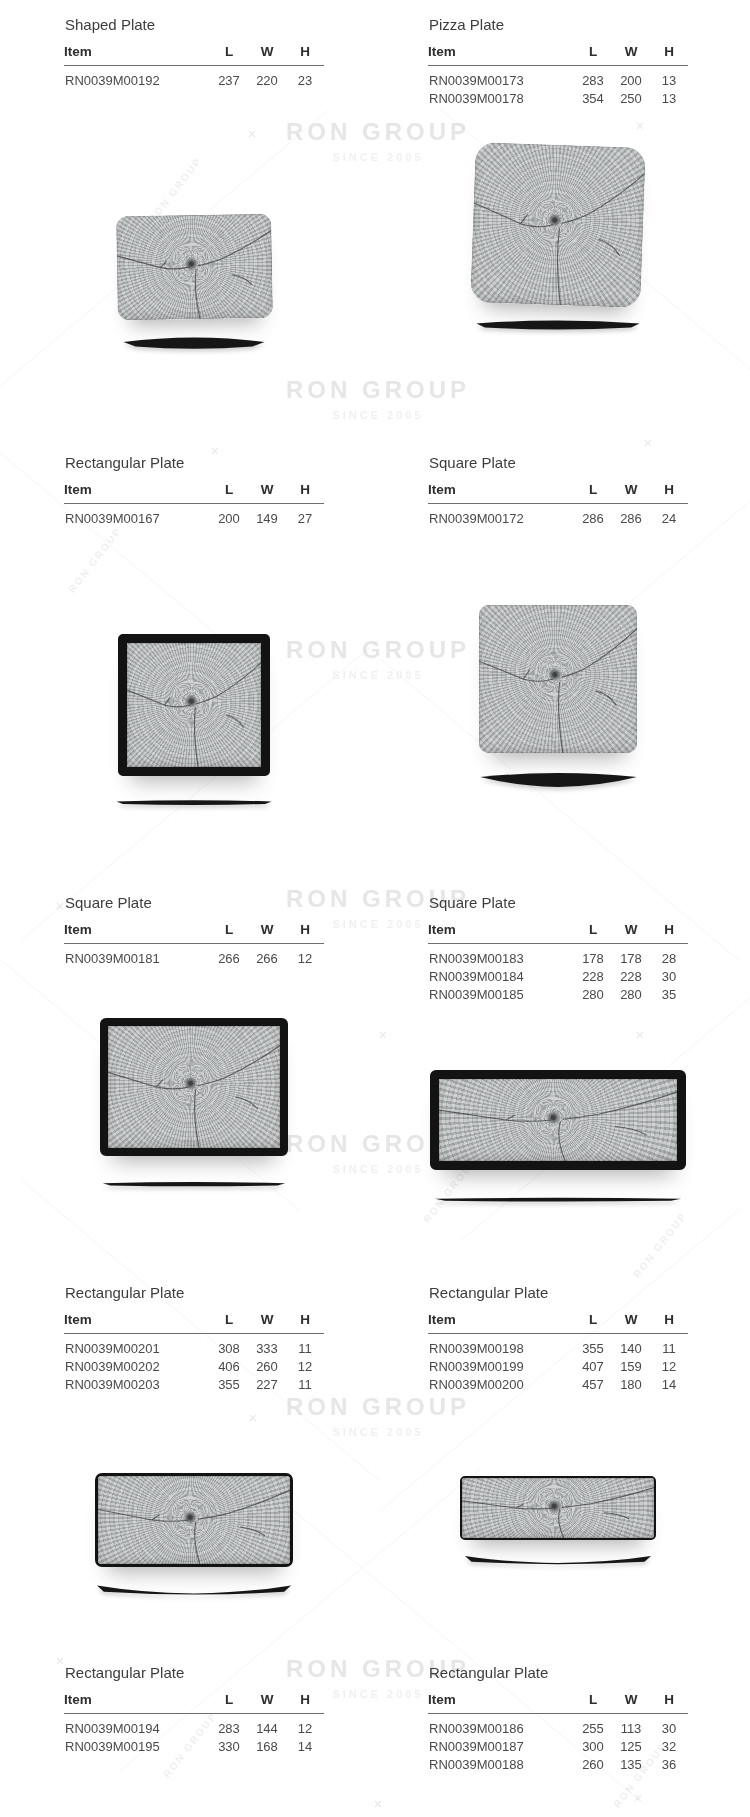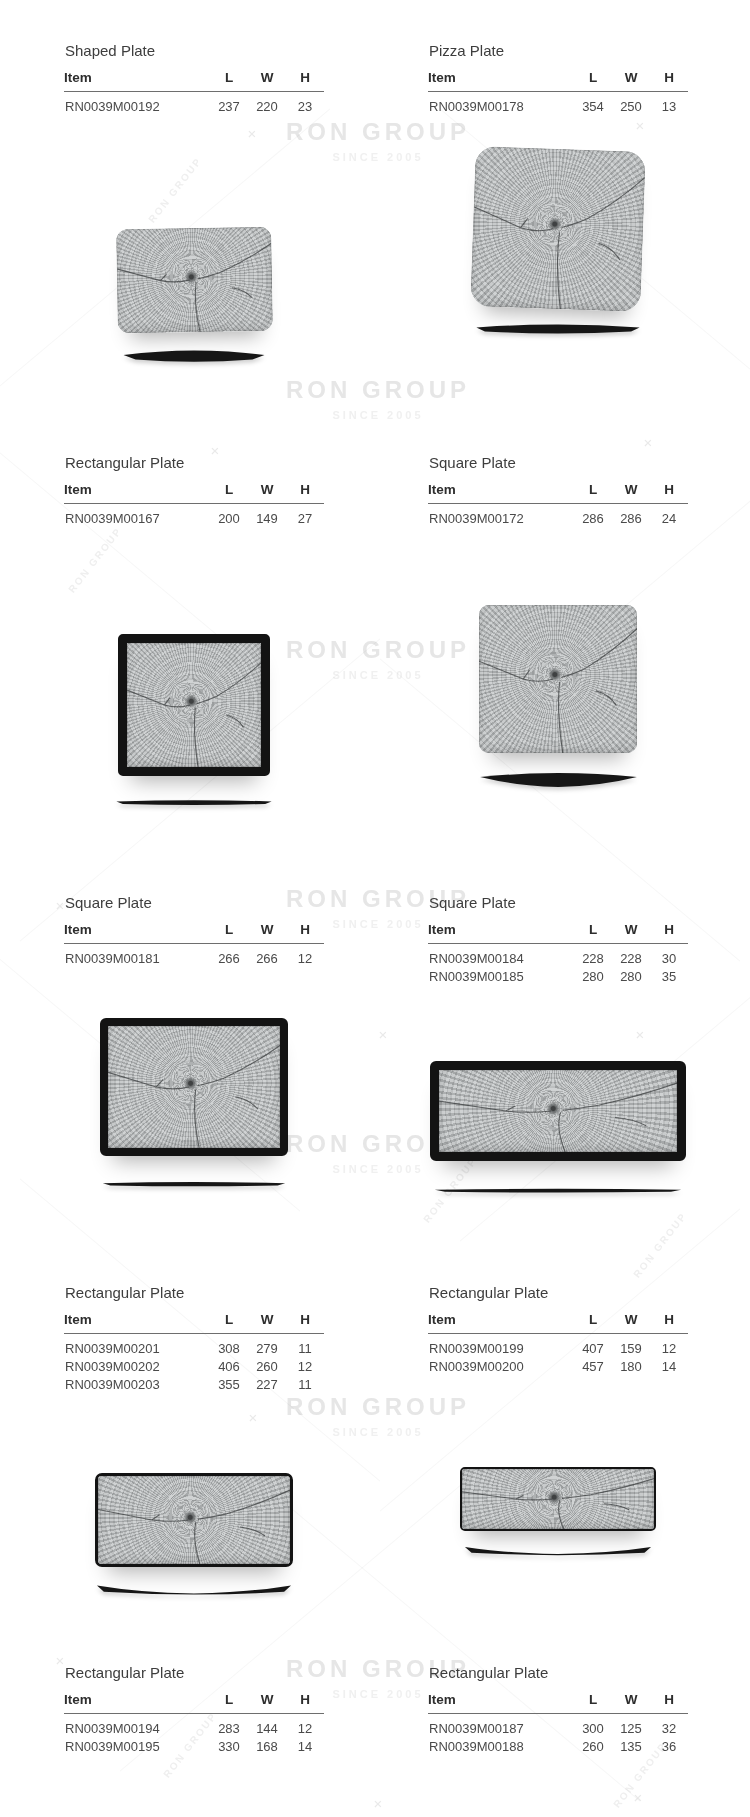--- a/index.html
+++ b/index.html
@@ -17,21 +17,21 @@
   
   .content{position:relative;z-index:1;}
   .row{display:flex;padding-left:64px;gap:104px;}
   .row-a{height:440px;}
   .row-b{height:440px;}
   .row-c{height:390px;}
   .row-d{height:380px;}
   .row-e{height:167px;}
   .section{width:260px;display:flex;flex-direction:column;}
   .sec-title{font-size:15px;color:#3d3d3d;margin:14px 0 9px 1px;}
-  .row-a .sec-title{margin-top:42px;}
+  .row-a .sec-title{margin-top:16px;}
   table.spec-table{width:100%;border-collapse:collapse;table-layout:fixed;}
   .spec-table th{font-size:13.5px;font-weight:bold;color:#2e2e2e;text-align:left;padding:2px 0 6px 0;}
   .spec-table thead tr{border-bottom:1px solid #6e6e6e;margin-left:36px;}
   .spec-table th.c-num,.spec-table td.c-num{width:38px;text-align:center;}
   .spec-table td{font-size:13px;color:#4a4a4a;padding:1.5px 0;}
   .spec-table td.c-item{padding-left:1px;}
   .spec-table tbody tr:first-child td{padding-top:7px;}
   
   .img-area{flex:1;display:flex;flex-direction:column;align-items:center;justify-content:center;}
   .plate-top{position:relative;overflow:hidden;box-sizing:border-box;border:0 solid #131313;
@@ -155,20 +155,26 @@
         <table class="spec-table">
           <thead>
               <tr>
             <th class="c-item">Item</th>
             <th class="c-num">L</th>
             <th class="c-num">W</th>
             <th class="c-num">H</th>
           </tr>
             </thead>
           <tbody>
+  <tr class="spec-row">
+    <td class="c-item">RN0039M00173</td>
+    <td class="c-num">283</td>
+    <td class="c-num">200</td>
+    <td class="c-num">13</td>
+  </tr>
 
   <tr class="spec-row">
     <td class="c-item">RN0039M00178</td>
     <td class="c-num">354</td>
     <td class="c-num">250</td>
     <td class="c-num">13</td>
   </tr>
 </tbody>
         </table>
         <div class="img-area" style="padding-bottom:70px;">
@@ -315,20 +321,26 @@
         <table class="spec-table">
           <thead>
               <tr>
             <th class="c-item">Item</th>
             <th class="c-num">L</th>
             <th class="c-num">W</th>
             <th class="c-num">H</th>
           </tr>
             </thead>
           <tbody>
+  <tr class="spec-row">
+    <td class="c-item">RN0039M00183</td>
+    <td class="c-num">178</td>
+    <td class="c-num">178</td>
+    <td class="c-num">28</td>
+  </tr>
 
   <tr class="spec-row">
     <td class="c-item">RN0039M00184</td>
     <td class="c-num">228</td>
     <td class="c-num">228</td>
     <td class="c-num">30</td>
   </tr>
 
   <tr class="spec-row">
     <td class="c-item">RN0039M00185</td>
@@ -367,21 +379,21 @@
             <th class="c-item">Item</th>
             <th class="c-num">L</th>
             <th class="c-num">W</th>
             <th class="c-num">H</th>
           </tr>
             </thead>
           <tbody>
   <tr class="spec-row">
     <td class="c-item">RN0039M00201</td>
     <td class="c-num">308</td>
-    <td class="c-num">279</td>
+    <td class="c-num">333</td>
     <td class="c-num">11</td>
   </tr>
 
   <tr class="spec-row">
     <td class="c-item">RN0039M00202</td>
     <td class="c-num">406</td>
     <td class="c-num">260</td>
     <td class="c-num">12</td>
   </tr>
 
@@ -416,20 +428,26 @@
         <table class="spec-table">
           <thead>
               <tr>
             <th class="c-item">Item</th>
             <th class="c-num">L</th>
             <th class="c-num">W</th>
             <th class="c-num">H</th>
           </tr>
             </thead>
           <tbody>
+  <tr class="spec-row">
+    <td class="c-item">RN0039M00198</td>
+    <td class="c-num">355</td>
+    <td class="c-num">140</td>
+    <td class="c-num">11</td>
+  </tr>
 
   <tr class="spec-row">
     <td class="c-item">RN0039M00199</td>
     <td class="c-num">407</td>
     <td class="c-num">159</td>
     <td class="c-num">12</td>
   </tr>
 
   <tr class="spec-row">
     <td class="c-item">RN0039M00200</td>
@@ -493,20 +511,26 @@
         <table class="spec-table">
           <thead>
               <tr>
             <th class="c-item">Item</th>
             <th class="c-num">L</th>
             <th class="c-num">W</th>
             <th class="c-num">H</th>
           </tr>
             </thead>
           <tbody>
+  <tr class="spec-row">
+    <td class="c-item">RN0039M00186</td>
+    <td class="c-num">255</td>
+    <td class="c-num">113</td>
+    <td class="c-num">30</td>
+  </tr>
 
   <tr class="spec-row">
     <td class="c-item">RN0039M00187</td>
     <td class="c-num">300</td>
     <td class="c-num">125</td>
     <td class="c-num">32</td>
   </tr>
 
   <tr class="spec-row">
     <td class="c-item">RN0039M00188</td>

